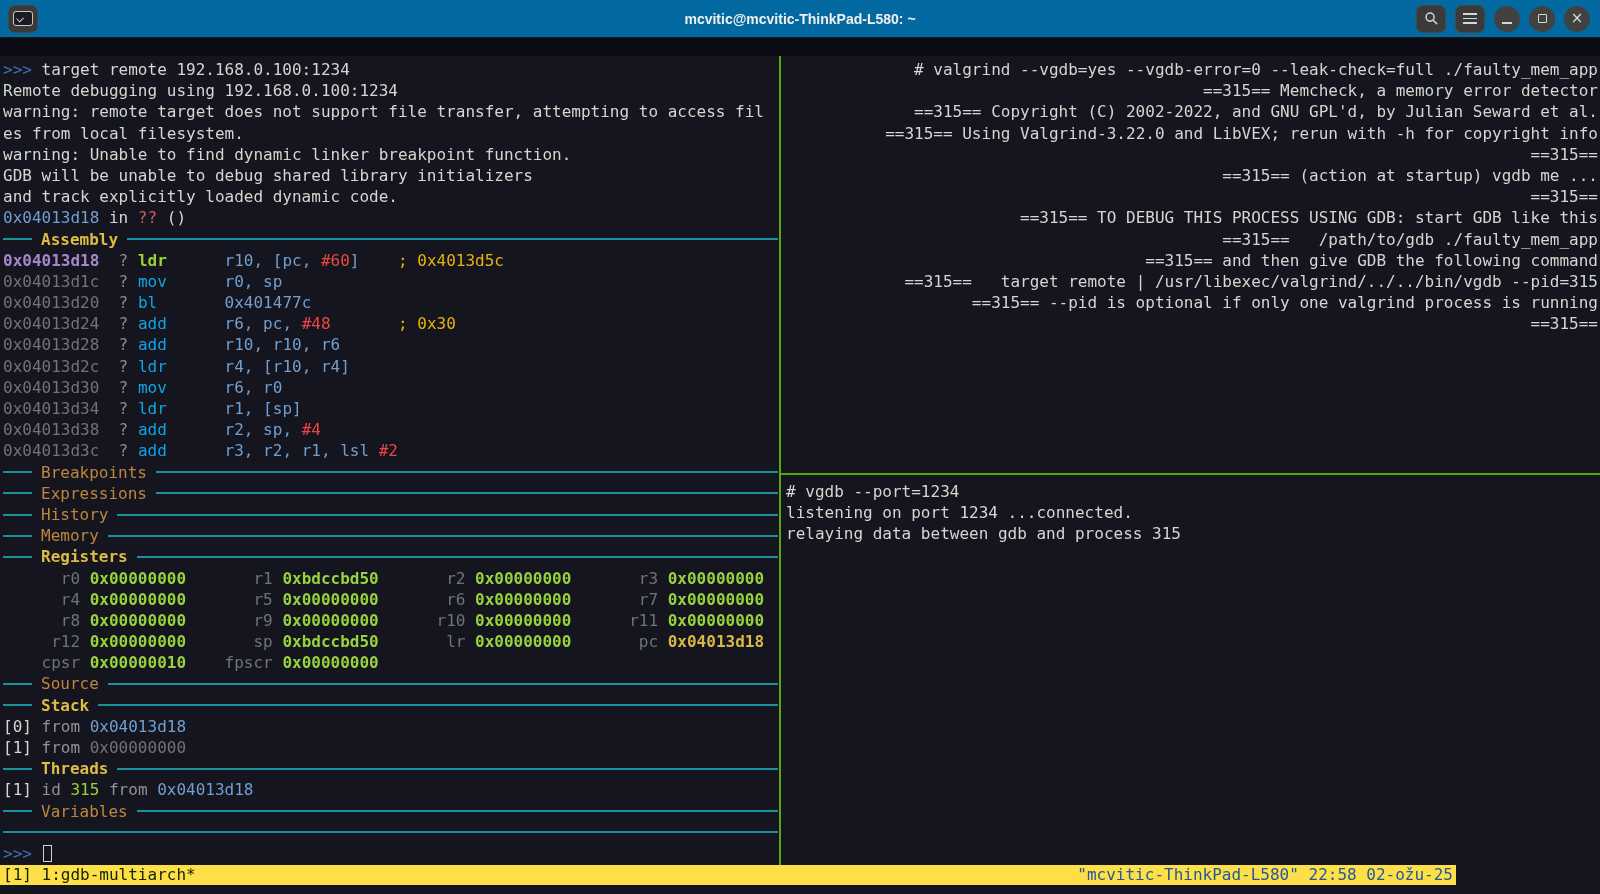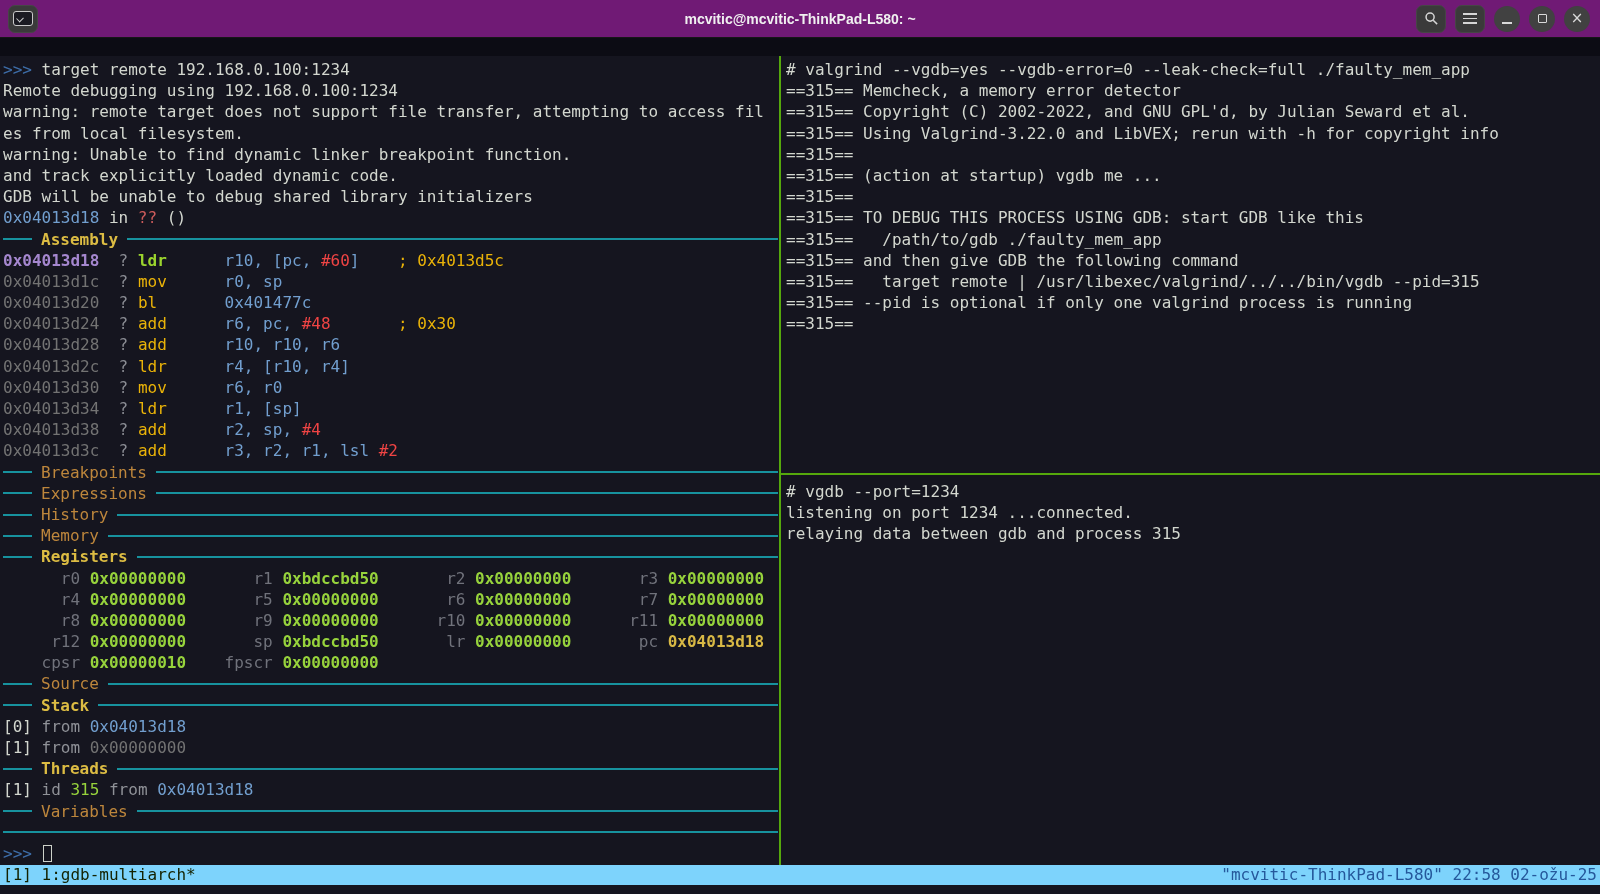--- a/index.html
+++ b/index.html
@@ -2,21 +2,21 @@
 <html><head>
 <meta charset="utf-8">
 <style>
   * { box-sizing: border-box; }
   html,body { margin:0; padding:0; background:#0c0c14; }
   body { width:1600px; height:894px; overflow:hidden; }
   .window { width:1600px; height:894px; display:flex; flex-direction:column;
             font-family:"DejaVu Sans Mono", monospace; }
 
   
-  .titlebar { height:38px; flex:none; background:#701a75; border-bottom:1px solid #161616;
+  .titlebar { height:38px; flex:none; background:#0369a1; border-bottom:1px solid #161616;
               position:relative; display:flex; align-items:center; }
   .tb-title { position:absolute; left:0; right:0; text-align:center; color:#f0f0f0;
               font:bold 14px "Liberation Sans", sans-serif; pointer-events:none; }
   .tb-left  { position:absolute; left:8px; display:flex; align-items:center; }
   .tb-right { position:absolute; right:10px; display:flex; align-items:center; gap:9px; }
   .tb-btn { width:30px; height:28px; border-radius:7px; background:#3a3a3a; border:1px solid #464646;
             display:flex; align-items:center; justify-content:center; padding:0; }
   .tb-circle { width:26px; height:26px; border-radius:50%; background:#414141; border:none;
                display:flex; align-items:center; justify-content:center; color:#d9d9d9;
                font:14px "DejaVu Sans", sans-serif; padding:0; }
@@ -28,37 +28,37 @@
   .app-glyph { width:20px; height:15px; background:#1b1b22; border:1.3px solid #c9c9c9; border-radius:3px;
                position:relative; }
   .app-glyph::after { content:""; position:absolute; left:3px; top:4px; width:5px; height:4px;
                       border-left:1.4px solid #cfcfcf; border-bottom:1.4px solid #cfcfcf;
                       transform:rotate(-45deg); }
 
   
   .term { flex:1; position:relative; background:#15151f; font-size:16px; color:#d3d7cf;margin-top:18px; }
   .pane { position:absolute; overflow:hidden; }
   #pane-gdb      { left:3px;  top:3px;  width:775px; height:806px; }
-  #pane-valgrind { left:786px; top:3px;  width:812px; height:412px; }
+  #pane-valgrind { left:786px; top:3px;  width:812px; height:412px;text-align:right; }
   #pane-vgdb     { left:786px; top:425px; width:812px; height:382px; }
   .vdiv { position:absolute; left:779px; top:0; width:2px; height:809px; background:#55a80c; }
   .hdiv { position:absolute; left:781px; top:417px; width:819px; height:2px; background:#55a80c; }
 
   .line { height:21.2px; line-height:21.2px; white-space:pre; }
 
   
   .s-fg    { color:#d3d7cf; }
   .s-prompt{ color:#3d6da8; }
   .s-ablue { color:#729fcf; }
   .s-red   { color:#cc5b5b; }
   .s-acur  { color:#a587cf; font-weight:bold; }
   .s-adim  { color:#737373; }
   .s-dim   { color:#8a8c93; }
   .s-dim2  { color:#8f9197; }
-  .s-mn    { color:#eab308; }
+  .s-mn    { color:#0ea5e9; }
   .s-mnb   { color:#9bd42e; font-weight:bold; }
   .s-op    { color:#729fcf; }
   .s-imm   { color:#ef4444; }
   .s-cmt   { color:#eab308; }
   .s-rn    { color:#70727b; }
   .s-rv    { color:#97d33c; font-weight:bold; }
   .s-rvy   { color:#d9b945; font-weight:bold; }
   .s-grn   { color:#97d33c; font-weight:normal; }
   .s-cursor{ display:inline-block; width:9px; height:17px; border:1px solid #cdd1c9;
              vertical-align:-3px; margin-left:1px; }
@@ -66,21 +66,21 @@
   
   .sec { display:flex; align-items:center; }
   .hl  { height:2px; background:#17929e; flex:none; }
   .hl.pre  { width:29px; margin-right:9px; }
   .hl.fill { flex:1 1 auto; margin-left:9px; }
   .hl.fill.full { margin-left:0; }
   .sec-lbl { color:#bd863c; }
   .sec-lbl.on { color:#dcbc43; font-weight:bold; }
 
   
-  .statusbar { position:absolute; left:0; top:809px; width:1600px; height:20px; background:#7dd3fc;
+  .statusbar { position:absolute; left:0; top:809px; width:1456px; height:20px; background:#fde047;
                display:flex; justify-content:space-between; align-items:center; padding:0 3px;
                font-size:16px; line-height:20px; white-space:pre; }
   .status-left  { color:#142201; }
   .status-right { color:#25589b; }
 </style>
 </head>
 <body>
 
 <div class="window">
 
@@ -117,22 +117,22 @@
     </div>
   </div>
 
   <div class="term">
     <div class="pane" id="pane-gdb">
         <div class="line"><span class="s-prompt">&gt;&gt;&gt; </span><span class="s-fg">target remote 192.168.0.100:1234</span></div>
         <div class="line"><span class="s-fg">Remote debugging using 192.168.0.100:1234</span></div>
         <div class="line"><span class="s-fg">warning: remote target does not support file transfer, attempting to access fil</span></div>
         <div class="line"><span class="s-fg">es from local filesystem.</span></div>
         <div class="line"><span class="s-fg">warning: Unable to find dynamic linker breakpoint function.</span></div>
+        <div class="line"><span class="s-fg">GDB will be unable to debug shared library initializers</span></div>
         <div class="line"><span class="s-fg">and track explicitly loaded dynamic code.</span></div>
-        <div class="line"><span class="s-fg">GDB will be unable to debug shared library initializers</span></div>
         <div class="line"><span class="s-ablue">0x04013d18</span><span class="s-fg"> in </span><span class="s-red">??</span><span class="s-fg"> ()</span></div>
         <div class="line sec"><span class="hl pre"></span><span class="sec-lbl on">Assembly</span><span class="hl fill"></span></div>
         <div class="line"><span class="s-acur">0x04013d18</span><span class="s-fg">  </span><span class="s-dim">?</span><span class="s-fg"> </span><span class="s-mnb">ldr</span><span class="s-fg">      </span><span class="s-op">r10, [pc, </span><span class="s-imm">#60</span><span class="s-op">]</span><span class="s-fg">    </span><span class="s-cmt">; 0x4013d5c</span></div>
         <div class="line"><span class="s-adim">0x04013d1c</span><span class="s-fg">  </span><span class="s-dim">?</span><span class="s-fg"> </span><span class="s-mn">mov</span><span class="s-fg">      </span><span class="s-op">r0, sp</span></div>
         <div class="line"><span class="s-adim">0x04013d20</span><span class="s-fg">  </span><span class="s-dim">?</span><span class="s-fg"> </span><span class="s-mn">bl</span><span class="s-fg">       </span><span class="s-op">0x401477c</span></div>
         <div class="line"><span class="s-adim">0x04013d24</span><span class="s-fg">  </span><span class="s-dim">?</span><span class="s-fg"> </span><span class="s-mn">add</span><span class="s-fg">      </span><span class="s-op">r6, pc, </span><span class="s-imm">#48</span><span class="s-fg">       </span><span class="s-cmt">; 0x30</span></div>
         <div class="line"><span class="s-adim">0x04013d28</span><span class="s-fg">  </span><span class="s-dim">?</span><span class="s-fg"> </span><span class="s-mn">add</span><span class="s-fg">      </span><span class="s-op">r10, r10, r6</span></div>
         <div class="line"><span class="s-adim">0x04013d2c</span><span class="s-fg">  </span><span class="s-dim">?</span><span class="s-fg"> </span><span class="s-mn">ldr</span><span class="s-fg">      </span><span class="s-op">r4, [r10, r4]</span></div>
         <div class="line"><span class="s-adim">0x04013d30</span><span class="s-fg">  </span><span class="s-dim">?</span><span class="s-fg"> </span><span class="s-mn">mov</span><span class="s-fg">      </span><span class="s-op">r6, r0</span></div>
         <div class="line"><span class="s-adim">0x04013d34</span><span class="s-fg">  </span><span class="s-dim">?</span><span class="s-fg"> </span><span class="s-mn">ldr</span><span class="s-fg">      </span><span class="s-op">r1, [sp]</span></div>

